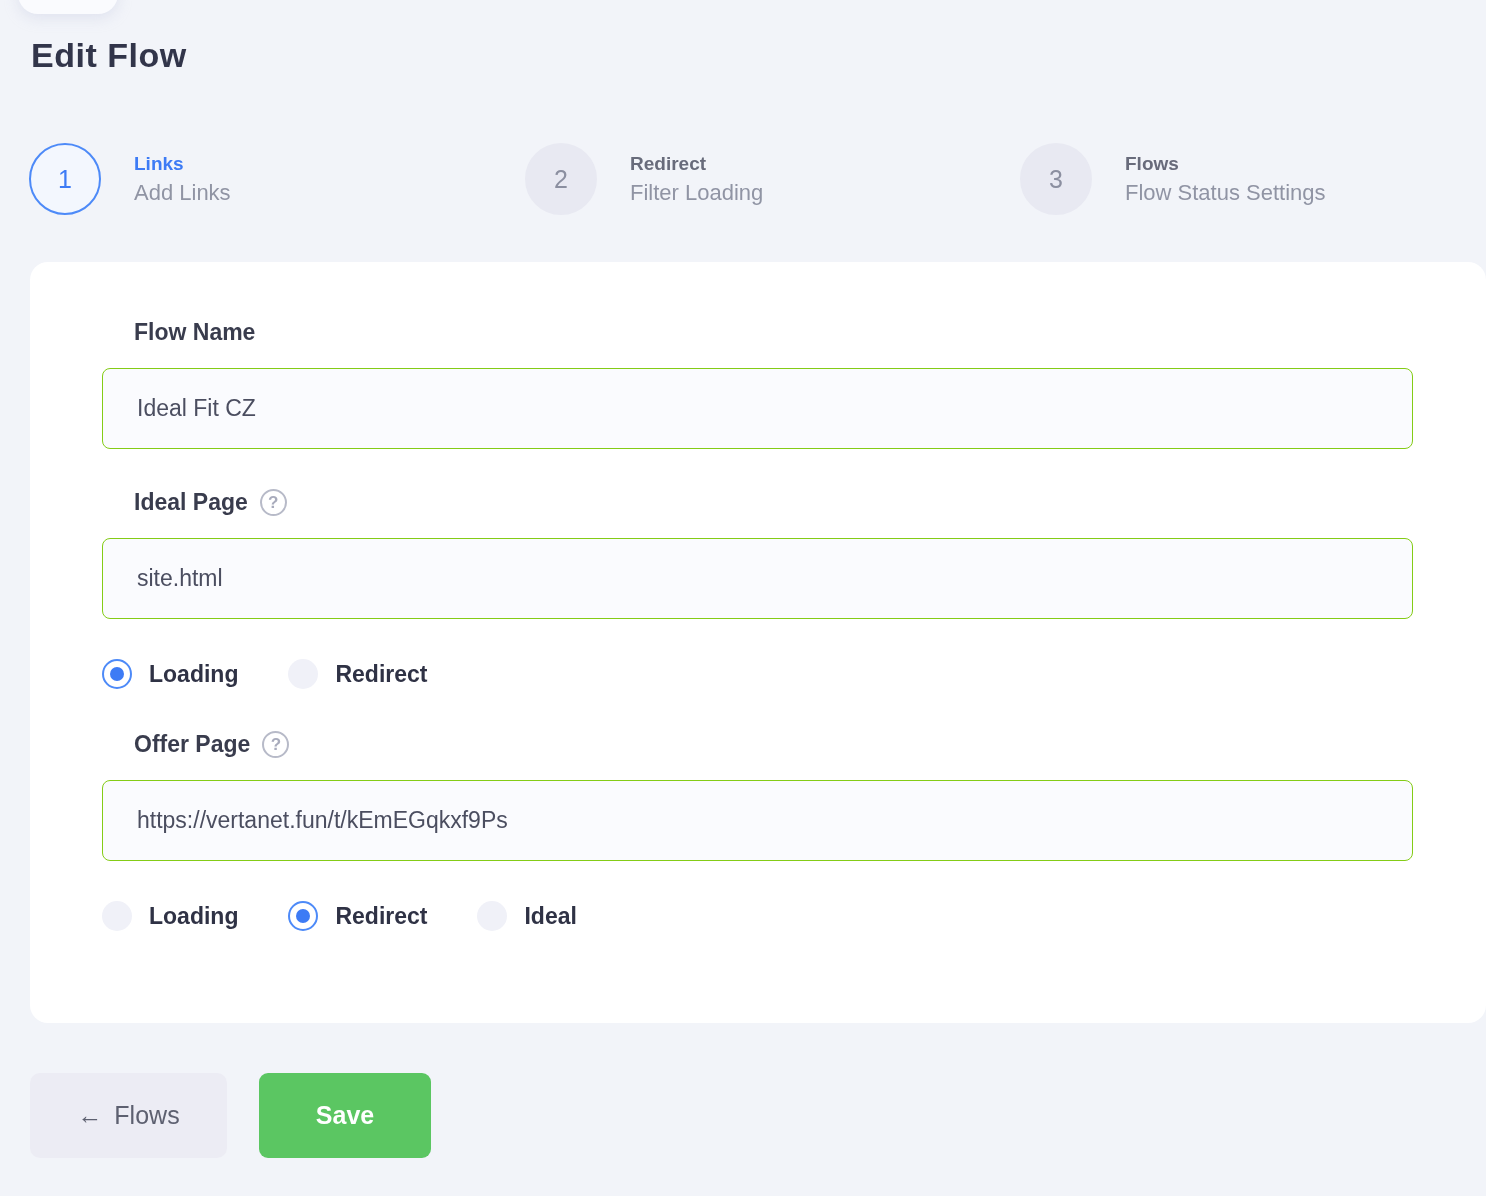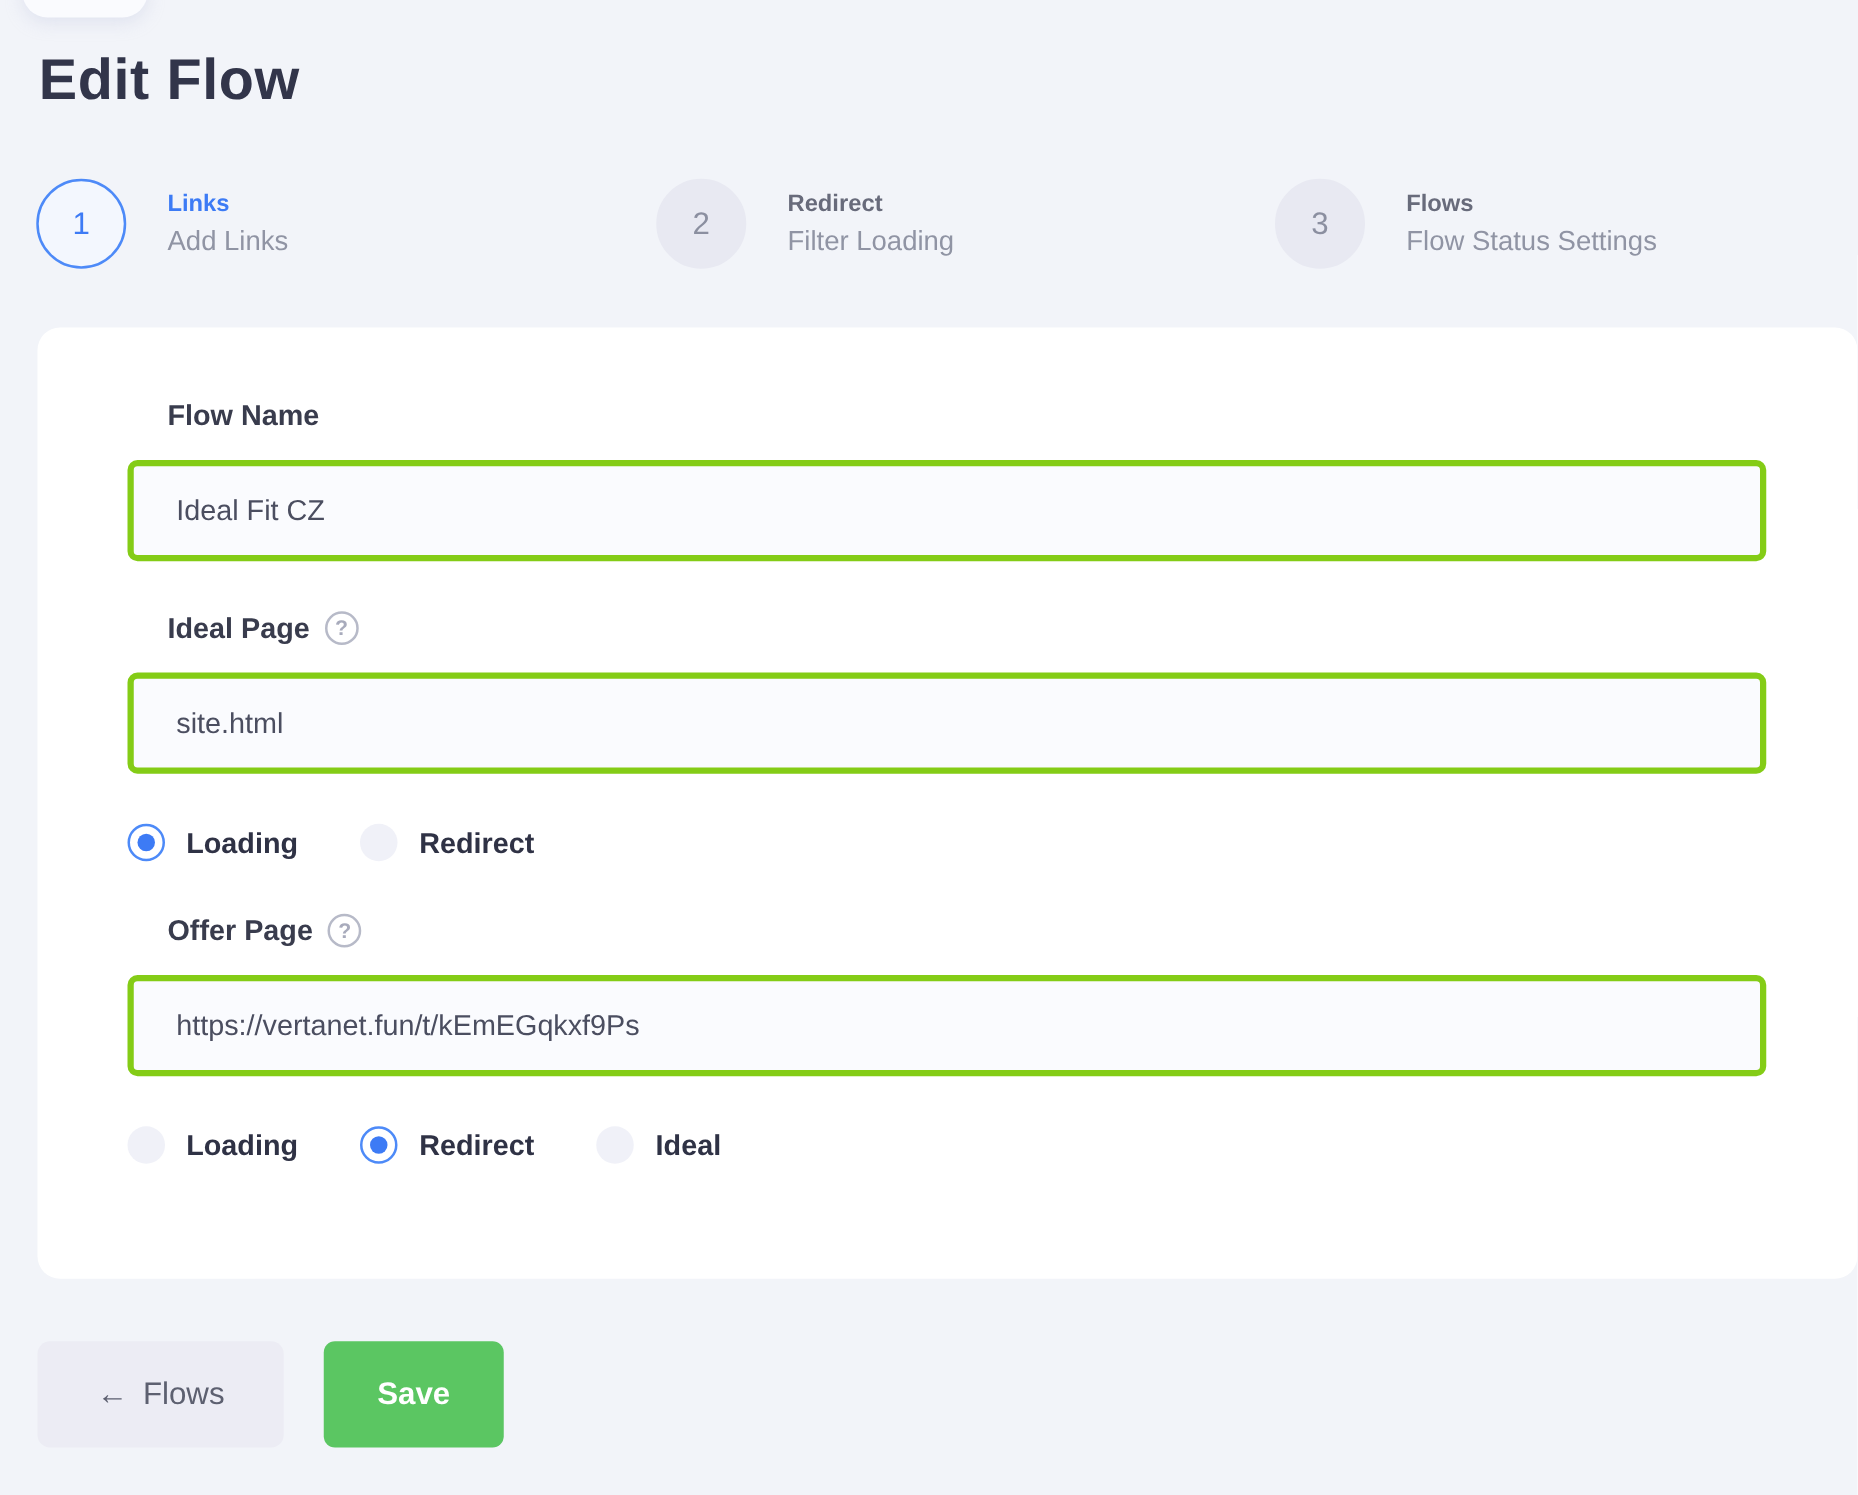--- a/index.html
+++ b/index.html
@@ -14,21 +14,21 @@
   
   .top-deco {
     position: absolute; left: 18px; top: -26px;
     width: 100px; height: 40px;
     background: #fafbfe;
     border-radius: 20px;
     box-shadow: 0 4px 14px rgba(190,195,220,0.35);
   }
   .page-title {
     position: absolute; left: 31px; top: 36px;
-    font-size: 46px; font-weight: 800;
+    font-size: 34px; font-weight: 800;
     color: #32354a; letter-spacing: 0.5px;
   }
   
   .stepper { position: absolute; left: 0; top: 143px; width: 100%; height: 74px; }
   .step { position: absolute; display: flex; align-items: center; }
   .step-1 { left: 29px; }
   .step-2 { left: 525px; }
   .step-3 { left: 1020px; }
   .step-circle {
     width: 72px; height: 72px; border-radius: 50%;
@@ -65,21 +65,21 @@
   .help-icon {
     width: 27px; height: 27px; border-radius: 50%;
     border: 2px solid #b7bac8;
     color: #a8abbc; font-size: 17px; font-weight: 700;
     display: inline-flex; align-items: center; justify-content: center;
   }
   .text-input {
     margin-top: 22px;
     width: 1311px; height: 81px;
     background: #fafbfe;
-    border: 5px solid #84cc16;
+    border: 1px solid #84cc16;
     border-radius: 8px;
     font-family: "Liberation Sans", sans-serif;
     font-size: 23px; color: #4b4e60;
     padding: 16px 34px;
     outline: none;
     display: block;
   }
   .label-row-1 { margin-top: 12px; }
   .label-row { margin-top: 40px; }
   .radio-row {
@@ -110,21 +110,21 @@
     width: 197px; height: 85px;
     background: #ececf4;
     border: none; border-radius: 10px;
     font-family: "Liberation Sans", sans-serif;
     font-size: 25px; color: #5d6070;
     display: flex; align-items: center; justify-content: center; gap: 12px;
     cursor: pointer;
   }
   .save-button {
     margin-left: 32px;
-    width: 144px; height: 85px;
+    width: 172px; height: 85px;
     background: #5bc662;
     border: none; border-radius: 9px;
     font-family: "Liberation Sans", sans-serif;
     font-size: 25px; font-weight: 700; color: #ffffff;
     display: flex; align-items: center; justify-content: center;
     cursor: pointer;
   }
 </style>
 </head>
 <body>

